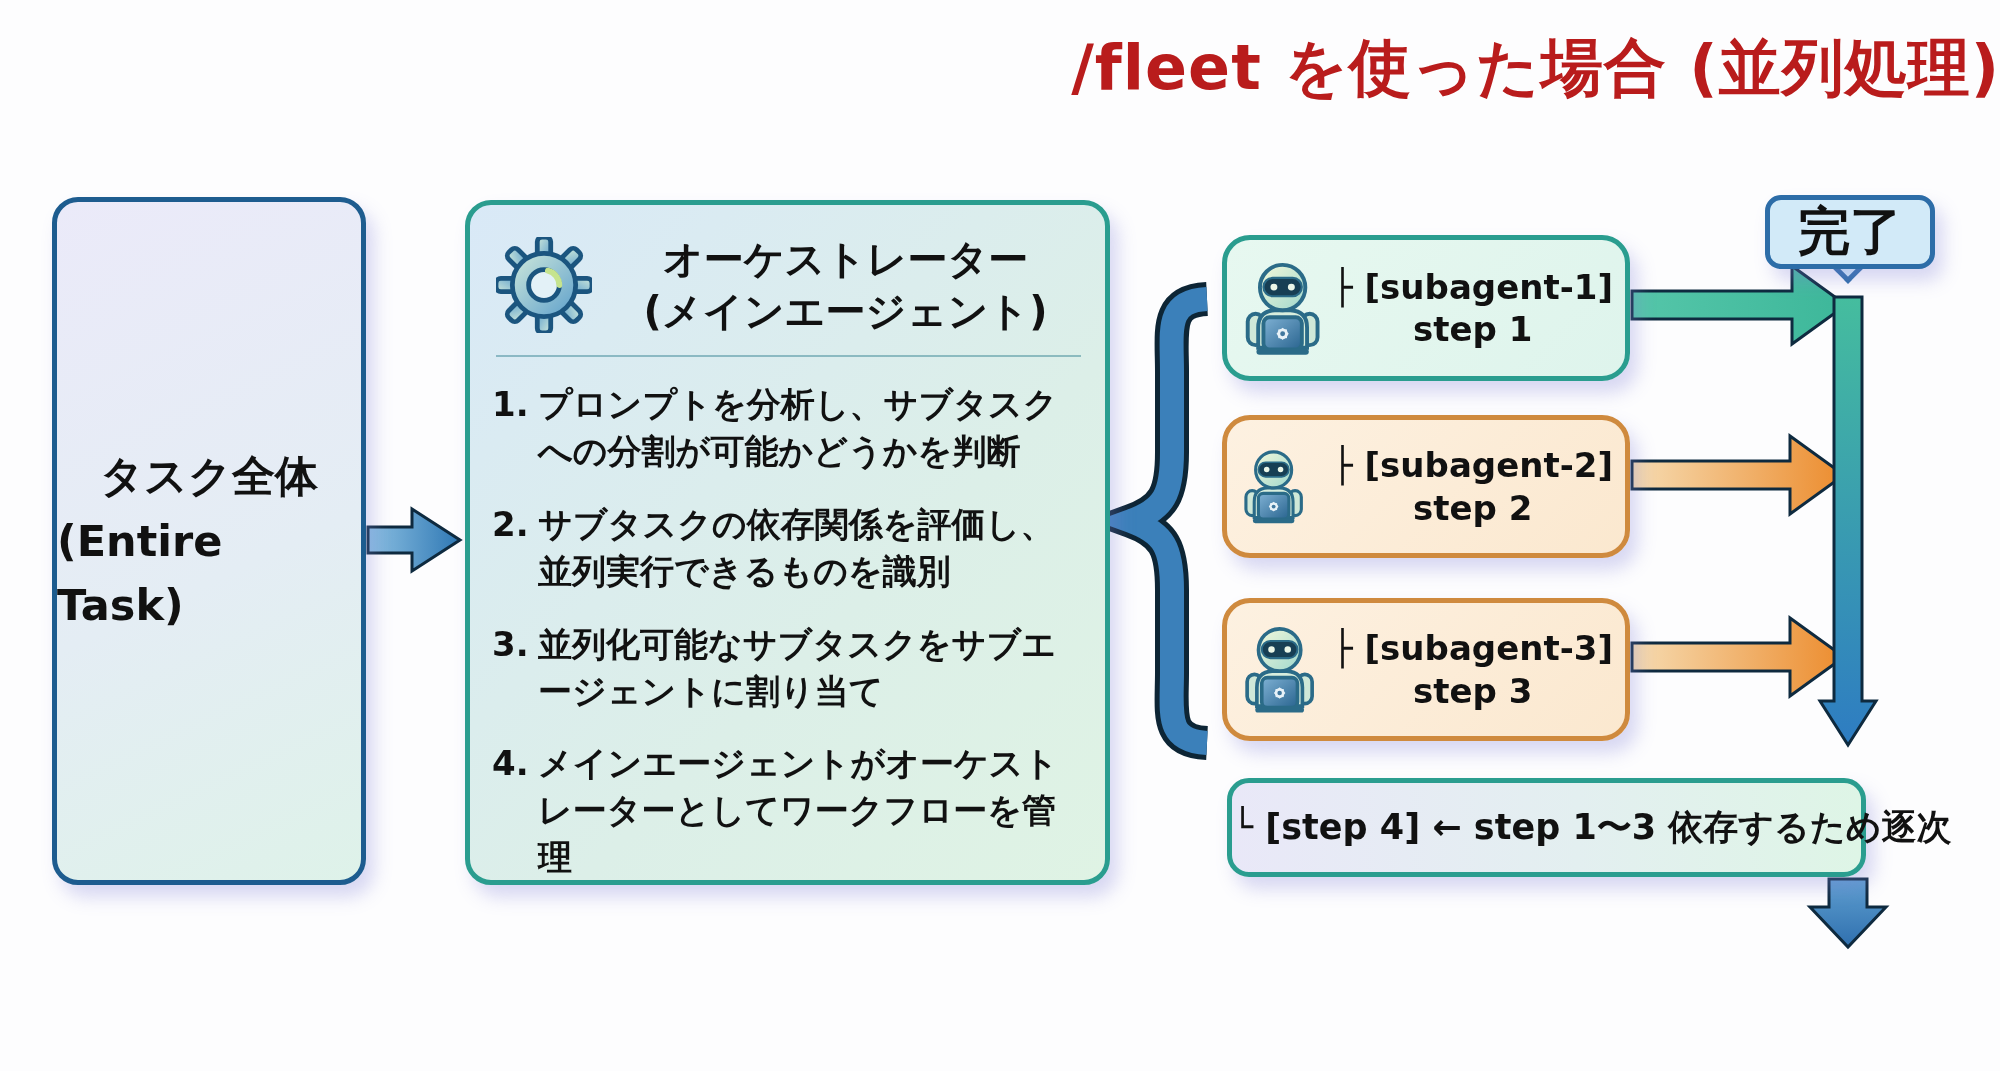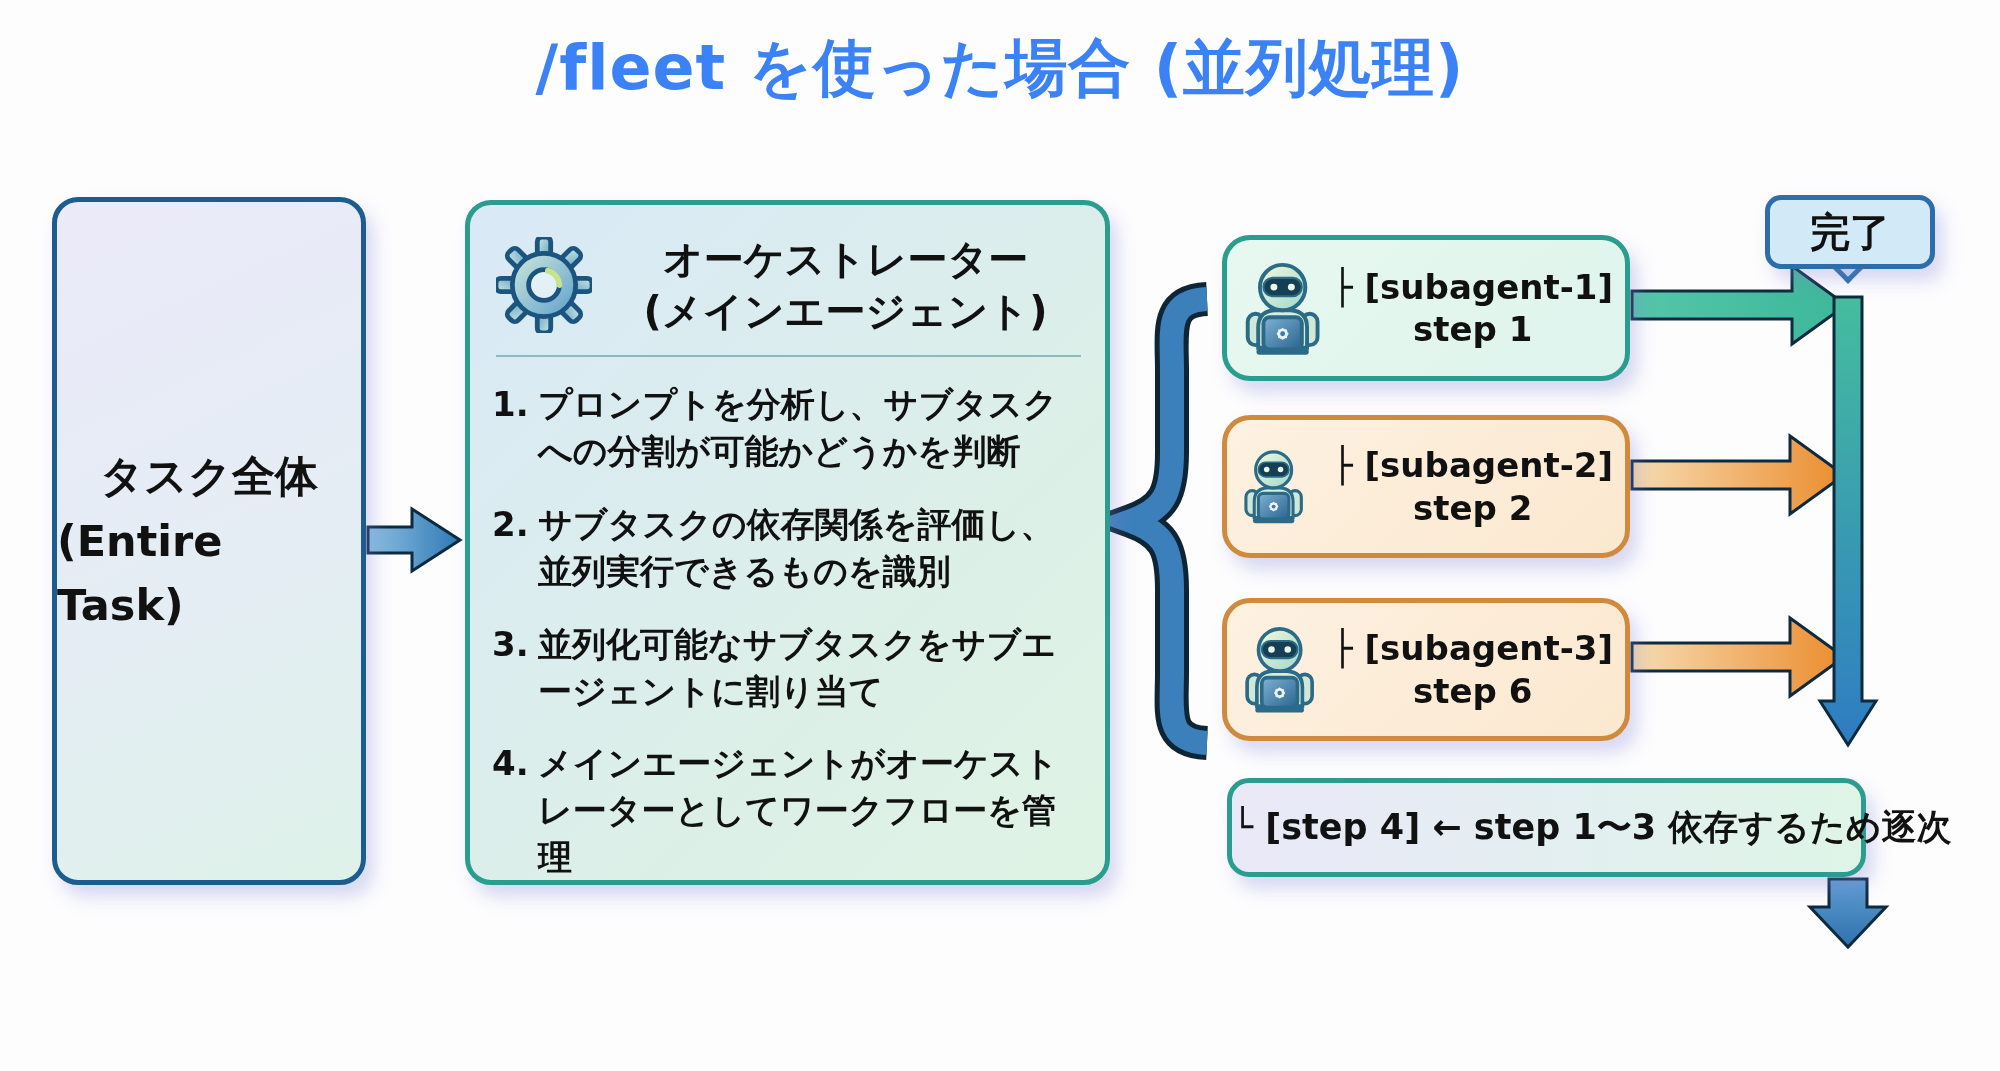--- a/index.html
+++ b/index.html
@@ -3,22 +3,22 @@
 <meta charset="utf-8">
 <style>
   html,body{margin:0;padding:0;background:#ffffff;}
   .canvas{
     position:relative;width:2000px;height:1071px;overflow:hidden;
     background:#fdfdfe;
     font-family:"DejaVu Sans","Liberation Sans",sans-serif;
     font-weight:bold;color:#111;
   }
   .title{
-    position:absolute;left:0;right:0;top:26px;text-align:center;
-    font-size:62px;letter-spacing:1px;color:#3b82f6;
+    position:absolute;left:0;right:0;top:26px;text-align:right;
+    font-size:62px;letter-spacing:1px;color:#b91c1c;
   }
   .box{position:absolute;box-sizing:border-box;z-index:2;
        box-shadow:8px 12px 18px rgba(130,130,215,0.30);}
   
   .task-box{
     left:52px;top:197px;width:314px;height:688px;
     border:5px solid var(--navy-border);border-radius:26px;
     background:linear-gradient(155deg,#ebeaf9 0%,#e4edf4 55%,#def2e9 100%);
     display:flex;flex-direction:column;align-items:center;justify-content:center;
     font-size:43px;line-height:1.5;
@@ -48,21 +48,21 @@
   .sub-orange{border:5px solid var(--orange-border);
     background:linear-gradient(135deg,#fdf1e1 0%,#fbe8cf 100%);}
   .sub-text{flex:1;display:flex;flex-direction:column;align-items:center;
             font-size:34px;line-height:1.25;white-space:nowrap;}
   
   .done-bubble{
     left:1765px;top:195px;width:170px;height:74px;
     border:5px solid var(--blue-border);border-radius:16px;
     background:var(--bubble-fill);
     display:flex;align-items:center;justify-content:center;
-    font-size:40px;z-index:3;
+    font-size:52px;z-index:3;
   }
   .done-tail{
     position:absolute;left:1834px;top:250px;width:28px;height:28px;
     background:var(--bubble-fill);
     border-right:5px solid var(--blue-border);
     border-bottom:5px solid var(--blue-border);
     transform:rotate(45deg);z-index:2;box-sizing:border-box;
   }
   
   .step4-box{
@@ -231,21 +231,21 @@
       <div>├ [subagent-2]</div>
       <div>step 2</div>
     </div>
   </div>
   <div class="box sub-box sub-orange" style="top:598px;height:143px;gap:12px;">
     <svg width="88" height="99" viewBox="0 0 100 112">
         <use href="#robot-sym"></use>
       </svg>
     <div class="sub-text">
       <div>├ [subagent-3]</div>
-      <div>step 6</div>
+      <div>step 3</div>
     </div>
   </div>
 
   <div class="done-tail"></div>
   <div class="box done-bubble">
     <span>完了</span>
   </div>
 
   <div class="box step4-box">
     <span>└ [step 4] ← step 1〜3 依存するため逐次</span>

